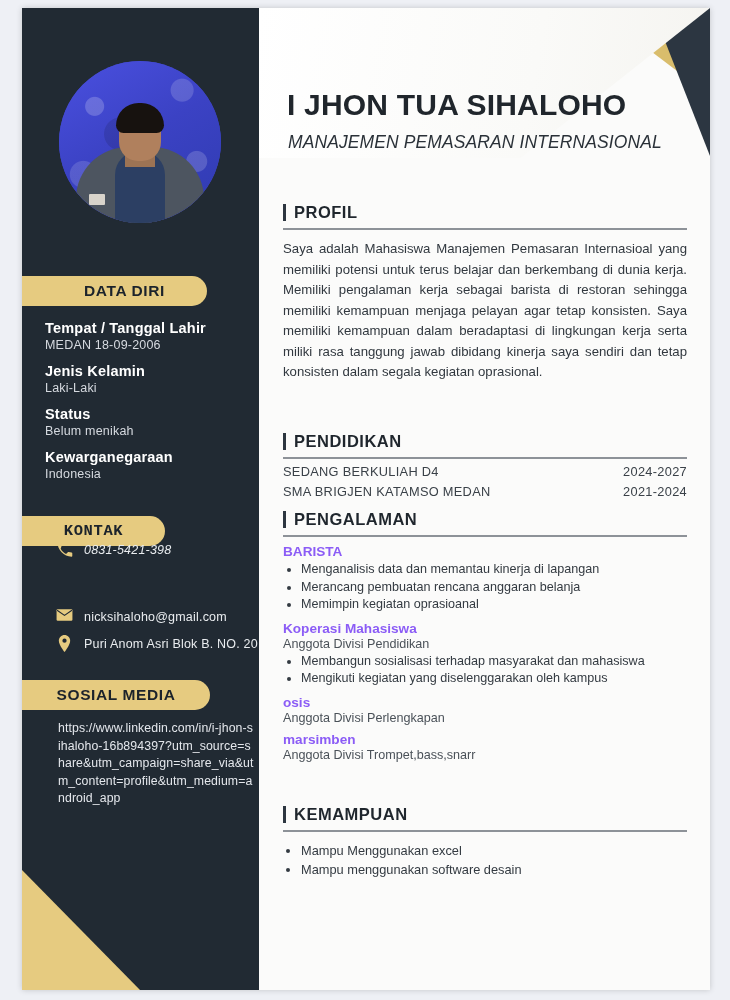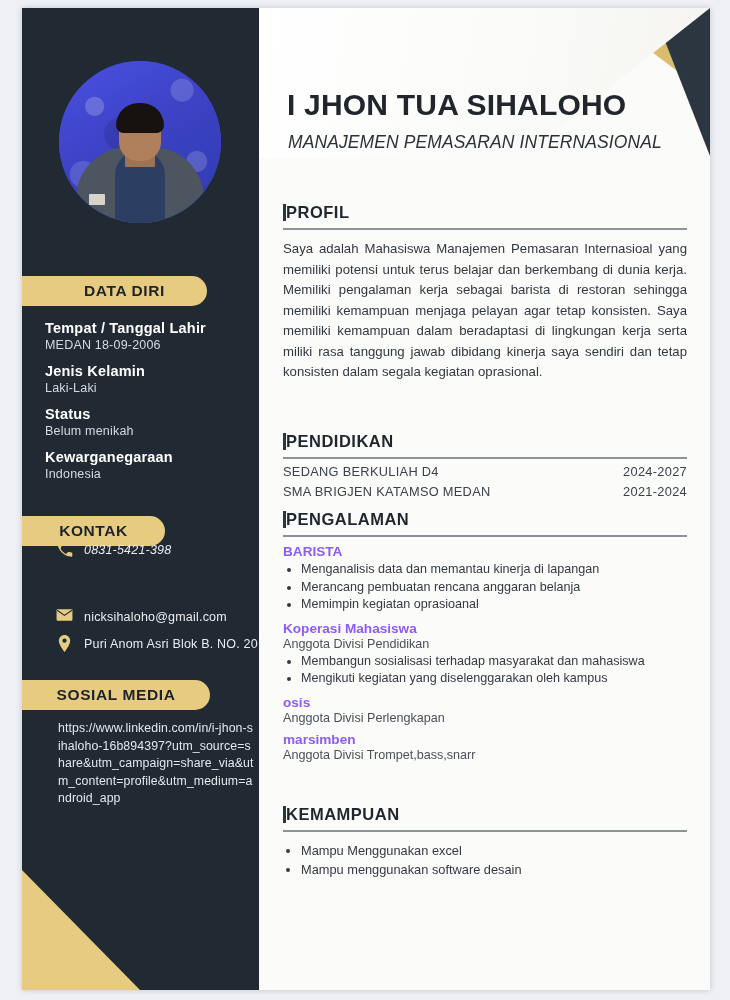--- a/index.html
+++ b/index.html
@@ -255,21 +255,21 @@
   .sec {
     position: absolute;
     left: 24px;
     width: 404px;
   }
   .sec-title {
     font-size: 16.5px;
     font-weight: bold;
     color: #1f262d;
     letter-spacing: 0.5px;
-    padding-left: 0;
+    padding-left: 8px;
     border-left: 3px solid #2d3640;
     line-height: 17px;
   }
   .sec-rule {
     height: 2px;
     background: #8d9298;
     margin-top: 7px;
   }
 
   .profile-text {
@@ -344,21 +344,21 @@
       <p class="sb-label">Tempat / Tanggal Lahir</p>
       <p class="sb-value">MEDAN 18-09-2006</p>
       <p class="sb-label">Jenis Kelamin</p>
       <p class="sb-value">Laki-Laki</p>
       <p class="sb-label">Status</p>
       <p class="sb-value">Belum menikah</p>
       <p class="sb-label">Kewarganegaraan</p>
       <p class="sb-value">Indonesia</p>
     </div>
 
-    <div class="section-pill" style="top:508px; width:143px;">
+    <div class="section-pill" style="top:508px; width:143px;font-family:Liberation Mono, monospace;">
       <span>KONTAK</span>
     </div>
 
     <div class="contact-row" style="top:533px;font-style:italic;">
       <span class="c-icon">
         <svg viewBox="0 0 24 24" width="17" height="17">
             <path fill="#e6cb80" d="M6.6 10.8c1.7 3.3 4.3 5.9 7.6 7.6l2.5-2.5c.3-.3.8-.4 1.2-.3 1.3.4 2.6.7 4 .7.6 0 1.1.5 1.1 1.1V21c0 .6-.5 1.1-1.1 1.1C11.3 22.1 1.9 12.7 1.9 1.1 1.9.5 2.4 0 3 0h3.6c.6 0 1.1.5 1.1 1.1 0 1.4.2 2.7.7 4 .1.4 0 .9-.3 1.2L6.6 10.8z"></path>
           </svg>
       </span>
       <span>0831-5421-398</span>

